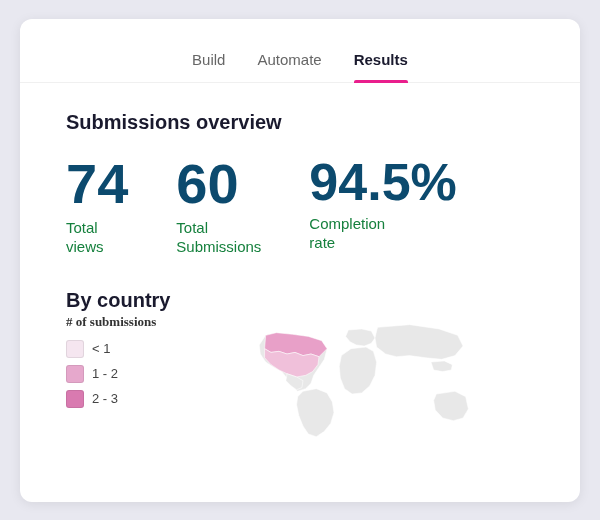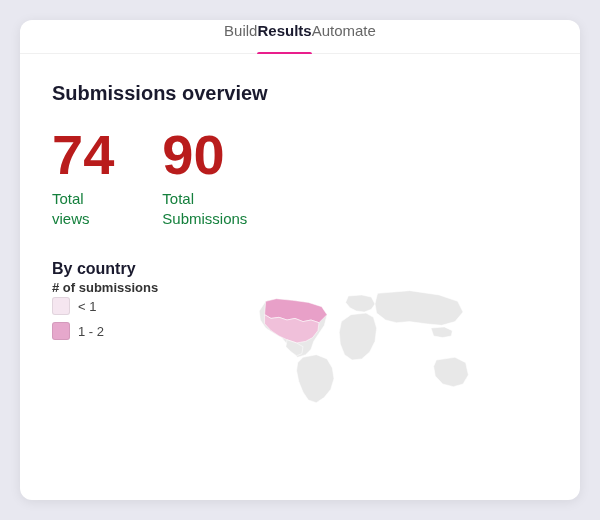--- a/index.html
+++ b/index.html
@@ -18,21 +18,22 @@
       border-radius: 12px;
       width: 560px;
       min-height: 480px;
       box-shadow: 0 2px 12px rgba(0,0,0,0.08);
       overflow: hidden;
     }
     .nav-bar {
       display: flex;
       align-items: center;
       justify-content: center;
-      padding: 2px 0 0 0;
+      gap: 32px;
+      padding: 32px 0 0 0;
       border-bottom: 1px solid #f0f0f0;
     }
     .nav-item {
       font-size: 15px;
       color: #666;
       padding-bottom: 14px;
       cursor: pointer;
       position: relative;
       text-decoration: none;
     }
@@ -44,67 +45,68 @@
       content: '';
       position: absolute;
       bottom: -1px;
       left: 0;
       right: 0;
       height: 2.5px;
       background: #e91e8c;
       border-radius: 2px 2px 0 0;
     }
     .content {
-      padding: 28px 32px;
+      padding: 28px 46px;
     }
     .section-title {
       font-size: 20px;
       font-weight: 600;
       color: #1a1a2e;
       margin-bottom: 22px;
     }
     .stats-row {
       display: flex;
       gap: 48px;
       margin-bottom: 32px;
     }
     .stat-item {}
     .stat-number {
       font-size: 56px;
       font-weight: 700;
-      color: #b91c1c;
+      color: #0c4a6e;
       line-height: 1;
       margin-bottom: 6px;
     }
     .stat-number.large {
       font-size: 52px;
     }
     .stat-label {
       font-size: 15px;
       color: #15803d;
       line-height: 1.3;
     }
     .by-country-title {
-      font-size: 16px;
+      font-size: 20px;
       font-weight: 600;
       color: #1a1a2e;
       margin-bottom: 2px;
     }
     .map-section {
       display: flex;
       gap: 24px;
     }
     .legend {
       min-width: 110px;
     }
     .legend-title {
       font-size: 13px;
       font-weight: 700;
       color: #333;
-      margin-bottom: 2px;
+      margin-bottom: 10px;
+      font-family: Liberation Serif, serif;
     }
     .legend-item {
       display: flex;
       align-items: center;
       gap: 8px;
       margin-bottom: 7px;
       font-size: 13px;
       color: #444;
     }
     .legend-color {
@@ -124,53 +126,61 @@
       height: 100%;
     }
   </style>
 </head>
 <body>
 
 <div class="card">
 
   <nav class="nav-bar">
     <a class="nav-item">Build</a>
+    <a class="nav-item">Automate</a>
     <a class="nav-item active">Results</a>
-    <a class="nav-item">Automate</a>
   </nav>
 
   <div class="content">
 
     <div class="section-title">Submissions overview</div>
 
     <div class="stats-row">
       <div class="stat-item">
         <div class="stat-number">74</div>
         <div class="stat-label">Total<br>views</div>
       </div>
       <div class="stat-item">
-        <div class="stat-number">90</div>
+        <div class="stat-number">60</div>
         <div class="stat-label">Total<br>Submissions</div>
+      </div>
+      <div class="stat-item">
+        <div class="stat-number large">94.5%</div>
+        <div class="stat-label">Completion<br>rate</div>
       </div>
     </div>
 
     <div class="by-country-title">By country</div>
 
     <div class="map-section">
 
       <div class="legend">
         <div class="legend-title"># of submissions</div>
         <div class="legend-item">
           <div class="legend-color" style="background:#f5e6f0;"></div>
           <span>&lt; 1</span>
         </div>
         <div class="legend-item">
           <div class="legend-color" style="background:#e6a8cc;"></div>
           <span>1 - 2</span>
         </div>
+        <div class="legend-item">
+          <div class="legend-color" style="background:#d97ab0;"></div>
+          <span>2 - 3</span>
+        </div>
       </div>
 
       <div class="map-container">
         <svg class="world-map" viewBox="0 0 500 300" xmlns="http://www.w3.org/2000/svg">
 
           <path d="M 60 40 L 80 35 L 110 38 L 140 42 L 165 50 L 175 65 L 170 85 L 160 100 L 150 115 L 145 130 L 135 140 L 120 145 L 110 135 L 100 120 L 90 108 L 75 100 L 60 90 L 50 75 L 48 58 Z" fill="#e8e8e8" stroke="white" stroke-width="1"></path>
 
           <path d="M 60 40 L 80 35 L 110 38 L 140 42 L 165 50 L 175 65 L 160 80 L 145 75 L 130 78 L 115 72 L 100 75 L 85 70 L 70 72 L 58 65 Z" fill="#e8a0c8" stroke="white" stroke-width="1"></path>
 
           <path d="M 58 65 L 70 72 L 85 70 L 100 75 L 115 72 L 130 78 L 145 75 L 160 80 L 158 95 L 148 108 L 135 115 L 118 118 L 100 112 L 85 105 L 70 95 L 58 82 Z" fill="#f0c0da" stroke="white" stroke-width="1"></path>

